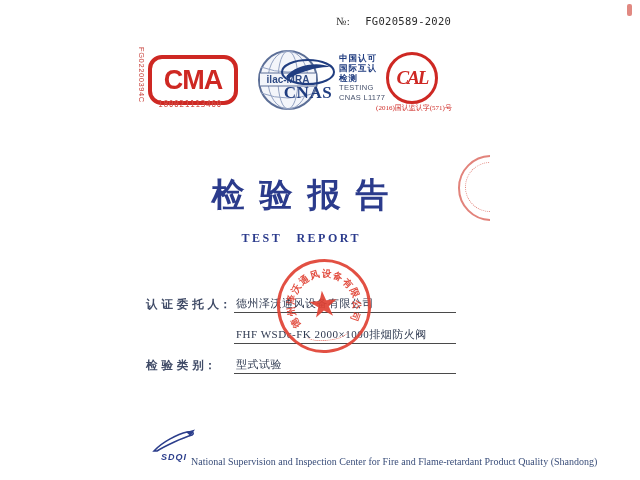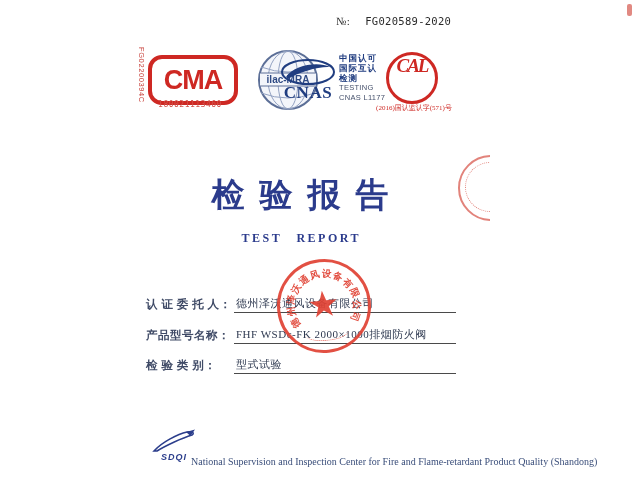--- a/index.html
+++ b/index.html
@@ -27,21 +27,21 @@
 
   .cnas-logo{position:absolute;left:280px;top:58px;width:56px;height:28px;}
   .cnas-word{position:absolute;left:277px;top:83px;width:62px;text-align:center;
              font-family:"Liberation Serif",serif;font-weight:700;font-size:17px;color:#203d80;letter-spacing:.5px;}
   .cnas-info{position:absolute;left:339px;top:53px;}
   .cnas-info div{line-height:10px;white-space:nowrap;}
   .cnas-info .zh{font-size:8.5px;font-weight:700;color:#203d80;letter-spacing:1px;}
   .cnas-info .en{font-size:7.5px;color:#45506b;font-family:"Liberation Sans",sans-serif;letter-spacing:.3px;}
 
   .cal-circle{position:absolute;left:386px;top:52px;width:46px;height:46px;border:3px solid #ce2823;
-              border-radius:50%;display:flex;justify-content:center;}
+              border-radius:50%;display:flex;align-items:center;justify-content:center;}
   .cal-circle span{font-family:"Liberation Serif",serif;font-style:italic;font-weight:900;
                    font-size:19px;color:#ce2823;letter-spacing:-2px;}
   .cal-caption{position:absolute;left:366px;top:103px;width:96px;text-align:center;
                font-size:7px;color:#ce2823;white-space:nowrap;}
 
   .corner-mark{position:absolute;left:627px;top:4px;width:5px;height:12px;background:#d96b63;
                border-radius:2px;opacity:.8;}
 
   
   .title-zh{position:absolute;left:0;top:173px;width:600px;text-align:center;
@@ -140,21 +140,20 @@
   <div class="pseal">
     <div class="c1"></div>
     <div class="c2"></div>
   </div>
 
   <div class="field-label lab1">认 证 委 托 人：</div>
   <div class="field-line line1">
     <div class="field-value">德州泽沃通风设备有限公司</div>
   </div>
 
-  <div class="field-label lab2">产品型号名称：</div>
   <div class="field-line line2">
     <div class="field-value">FHF WSDc-FK 2000×1000排烟防火阀</div>
   </div>
 
   <div class="field-label lab3">检 验 类 别：</div>
   <div class="field-line line3">
     <div class="field-value">型式试验</div>
   </div>
 
   <div class="seal">

